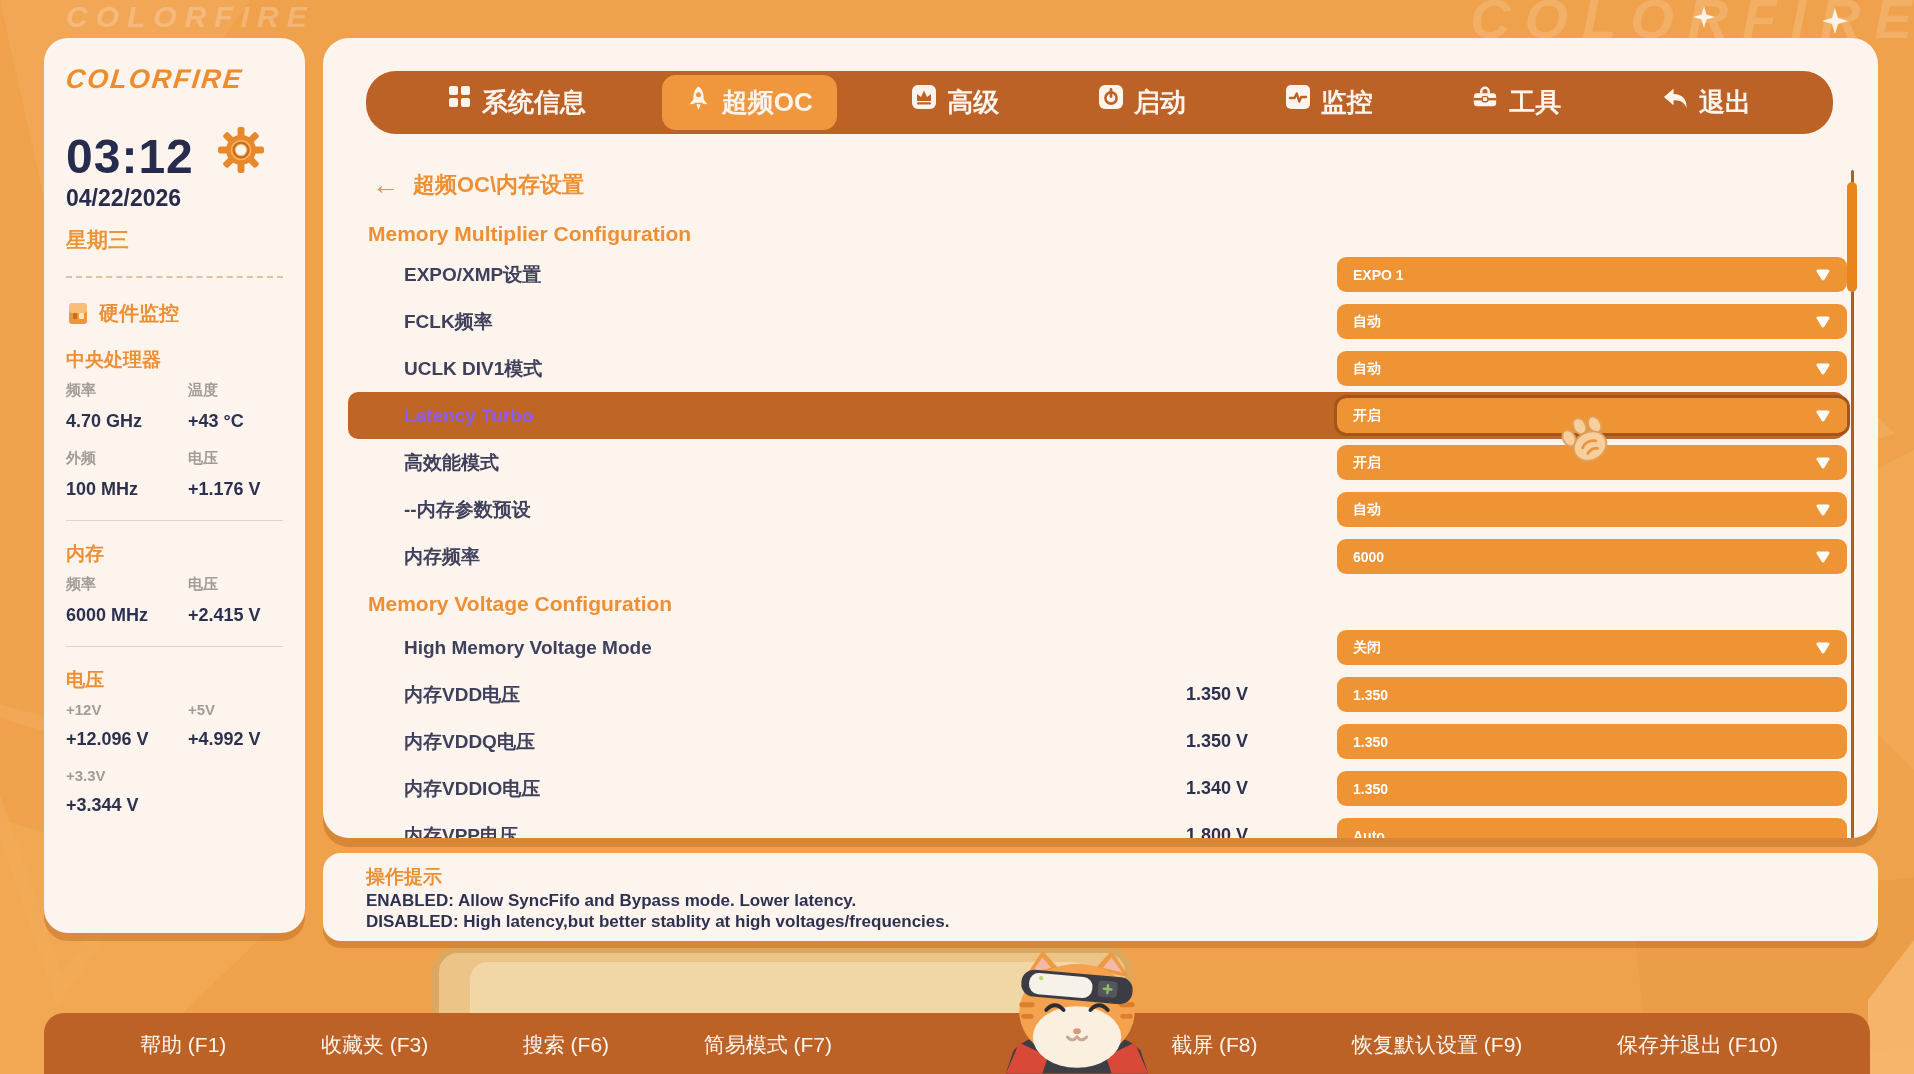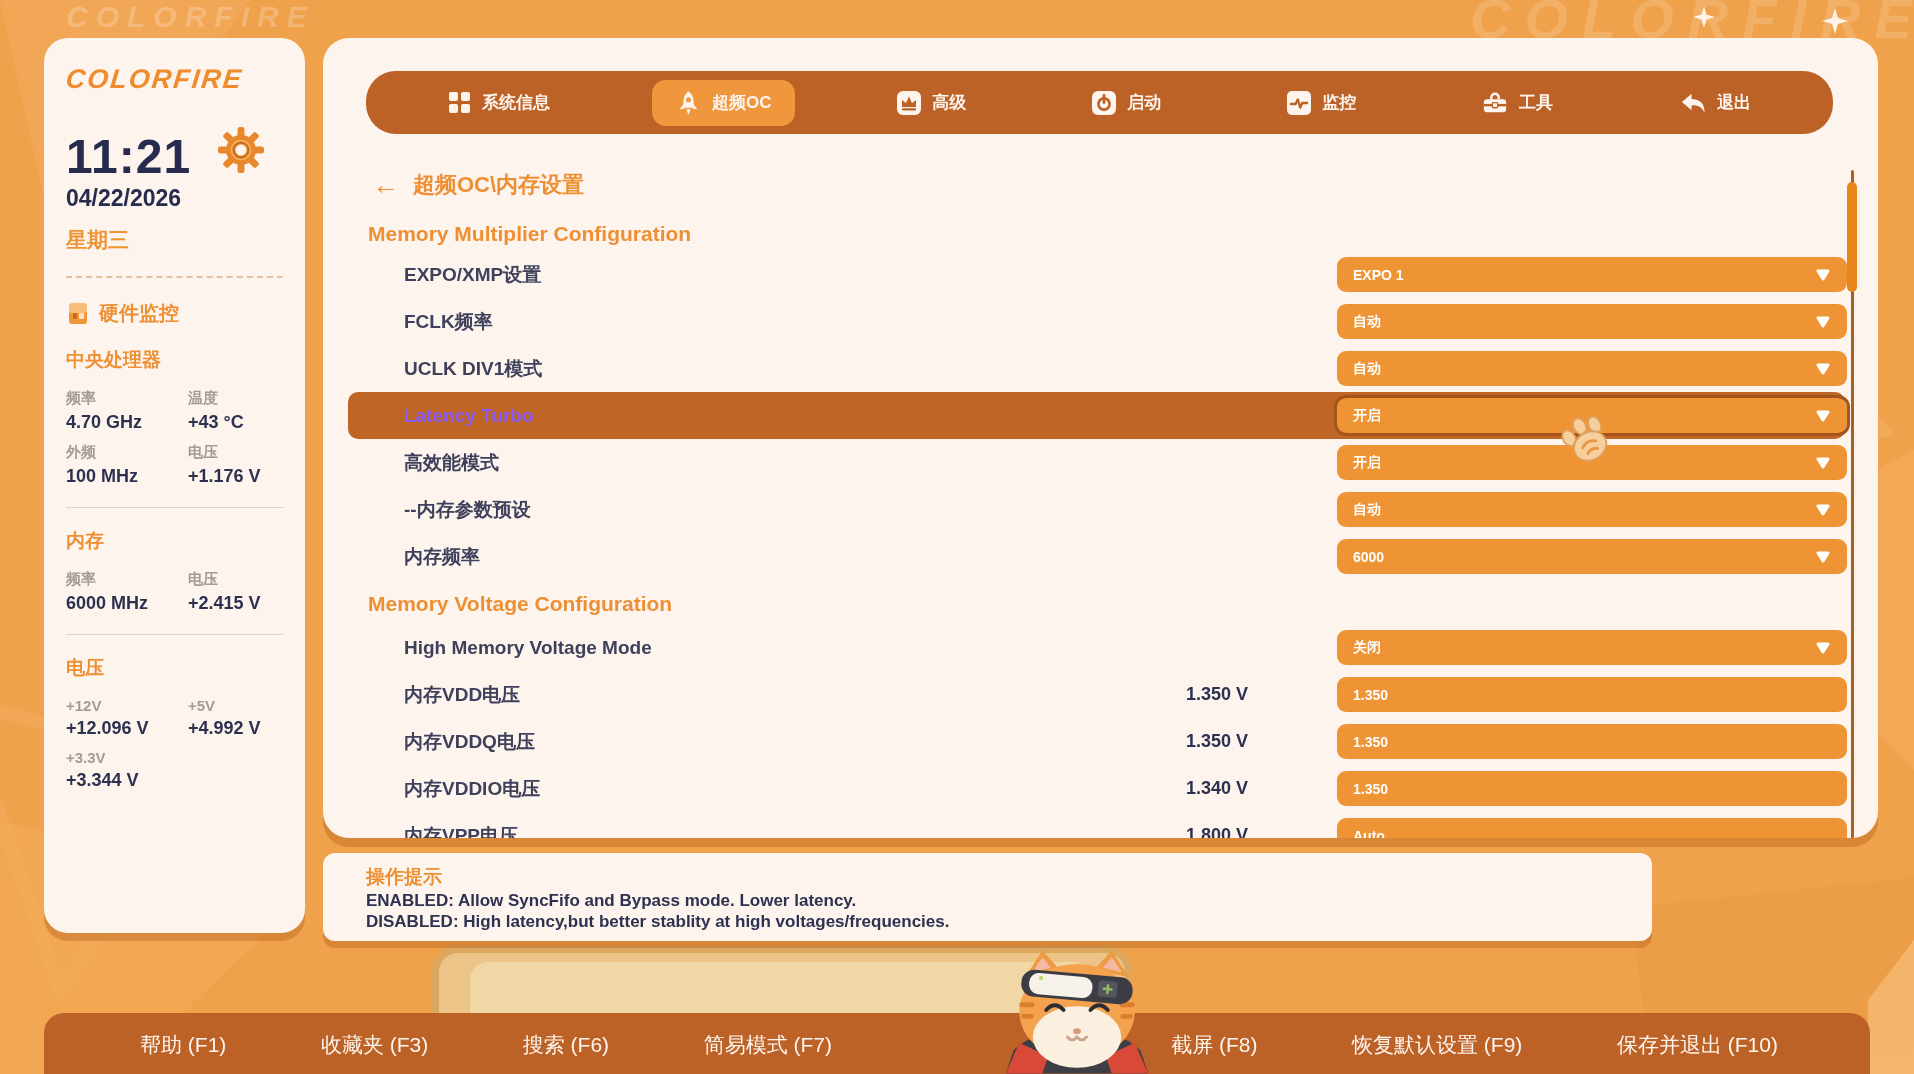--- a/index.html
+++ b/index.html
@@ -23,36 +23,36 @@
   .brand { margin-top:26px; font-size:27px; font-weight:900; font-style:italic; color:#ef8d2e; letter-spacing:2px; transform:skewX(-6deg); }
   .clock-row { position:relative; margin-top:34px; height:56px; }
   .time { font-size:48px; font-weight:900; color:#272b4d; letter-spacing:1px; }
   .gear { position:absolute; left:152px; top:-2px; }
   .date { font-size:23px; font-weight:800; color:#272b4d; }
   .weekday { font-size:21px; font-weight:800; color:#ef9434; margin-top:14px; }
   .dash-div { border-top:2px dashed rgba(205,150,95,.55); margin-top:22px; }
   .mon-head { display:flex; align-items:center; gap:9px; margin-top:22px; }
   .mon-head span { font-size:20px; font-weight:800; color:#ee8f33; }
   .grp-title { font-size:19px; font-weight:800; color:#ee8f33; margin-top:20px; }
-  .grp-grid { display:grid; grid-template-columns:122px 1fr; margin-top:8px; row-gap:2px; }
+  .grp-grid { display:grid; grid-template-columns:122px 1fr; row-gap:9px; }
   .g-label { font-size:15px; font-weight:700; color:#a29b96; margin-top:8px; }
   .g-value { font-size:18px; font-weight:800; color:#2d3150; margin-top:2px; }
   .solid-div { border-top:1.5px solid #e7d2c2; margin-top:20px; }
   
   .main {
     position:absolute; left:323px; top:38px; width:1555px; height:800px; z-index:2;
     background:#fdf4ee; border-radius:26px; box-shadow:0 9px 0 rgba(173,86,18,.35);
     overflow:hidden;
   }
   .navbar {
     position:absolute; left:43px; top:33px; width:1467px; height:63px;
     background:#bd6226; border-radius:30px;
     display:flex; align-items:center; justify-content:space-between; padding:0 58px;
   }
-  .tab { display:flex; align-items:center; gap:11px; color:#fdf4ee; font-size:17px; font-weight:800;
+  .tab { display:flex; gap:11px; color:#fdf4ee; font-size:26px; font-weight:800;
          padding:10px 24px; border-radius:14px; cursor:pointer; white-space:nowrap; }
   .tab.active { background:#f0973e; }
   .crumb { position:absolute; left:49px; top:132px; display:flex; align-items:center; gap:14px; }
   .crumb .arrow { font-size:27px; font-weight:900; color:#ee8f33; line-height:1; cursor:pointer; }
   .crumb .path { font-size:22px; font-weight:800; color:#ee8f33; }
   .content { position:absolute; left:0; top:178px; width:100%; }
   .sec-title { margin:6px 0 3px 45px; font-size:21px; font-weight:800; color:#ee8f33; height:26px; }
   .row { position:relative; height:47px; }
   .row .band { position:absolute; left:25px; top:0; width:1497px; height:47px; background:#bf6526; border-radius:10px; display:none; }
   .row.hl .band { display:block; }
@@ -62,22 +62,22 @@
   .row .cur { position:absolute; left:780px; top:0; width:145px; height:47px; display:flex; align-items:center;
               justify-content:flex-end; font-size:18px; font-weight:800; color:#2d3150; }
   .ctrl { position:absolute; left:1014px; top:6px; width:510px; height:35px; background:#ef9435;
           border-radius:9px; display:flex; align-items:center; padding:0 16px; cursor:pointer; }
   .ctrl .val { color:#ffffff; font-size:14px; font-weight:800; flex:1; }
   .row.hl .ctrl { outline:3px solid #a5541c; }
   .scrollbar-track { position:absolute; left:1528px; top:132px; width:3px; height:675px; background:#aa611f; border-radius:2px; }
   .scrollbar-thumb { position:absolute; left:1524px; top:144px; width:10px; height:110px; background:#e8861c; border-radius:6px; cursor:grab; }
   
   .hint {
-    position:absolute; left:323px; top:853px; width:1329px; height:88px; z-index:2;
-    background:#fdf4ee; border-radius:12px; box-shadow:0 7px 0 rgba(173,86,18,.35); padding:11px 4px 0 43px;
+    position:absolute; left:323px; top:853px; width:1555px; height:88px; z-index:2;
+    background:#fdf4ee; border-radius:18px; box-shadow:0 7px 0 rgba(173,86,18,.35); padding:11px 4px 0 43px;
   }
   .hint-title { font-size:19px; font-weight:800; color:#ee8f33; }
   .hint-line { font-size:17px; font-weight:800; color:#2e3150; line-height:21px; }
   .hint-line:first-of-type { margin-top:6px; }
   
   .scene { position:absolute; z-index:1; border-radius:26px; }
   .footer {
     position:absolute; left:44px; top:1013px; width:1826px; height:70px; z-index:2;
     background:#bd6226; border-radius:20px 20px 0 0;
     display:flex; align-items:center; justify-content:space-between; padding:0 92px 6px 96px;
@@ -114,21 +114,21 @@
       <path d="M13 0 L16 10 L26 13 L16 16 L13 26 L10 16 L0 13 L10 10 Z" fill="#fff" opacity="0.85"></path>
     </svg>
 </span>
 
 <div class="scene" style="left:432px; top:946px; width:700px; height:110px; background:#ecc488; border:7px solid #dca75f;"></div>
 <div class="scene" style="left:470px; top:962px; width:620px; height:94px; background:#f2d7a6; border-radius:18px;"></div>
 
 <div class="sidebar">
   <div class="brand">COLORFIRE</div>
   <div class="clock-row">
-    <span class="time">11:21</span>
+    <span class="time">03:12</span>
     <span class="gear icon">
       <svg width="46" height="46" viewBox="0 0 40 40">
         <g fill="#e8882a">
           <rect x="17" y="0" width="6" height="40" rx="2"></rect>
           <rect x="17" y="0" width="6" height="40" rx="2" transform="rotate(45 20 20)"></rect>
           <rect x="17" y="0" width="6" height="40" rx="2" transform="rotate(90 20 20)"></rect>
           <rect x="17" y="0" width="6" height="40" rx="2" transform="rotate(135 20 20)"></rect>
         </g>
         <circle cx="20" cy="20" r="13" fill="#e8882a"></circle>
         <circle cx="20" cy="20" r="9" fill="#f6b25e"></circle>

